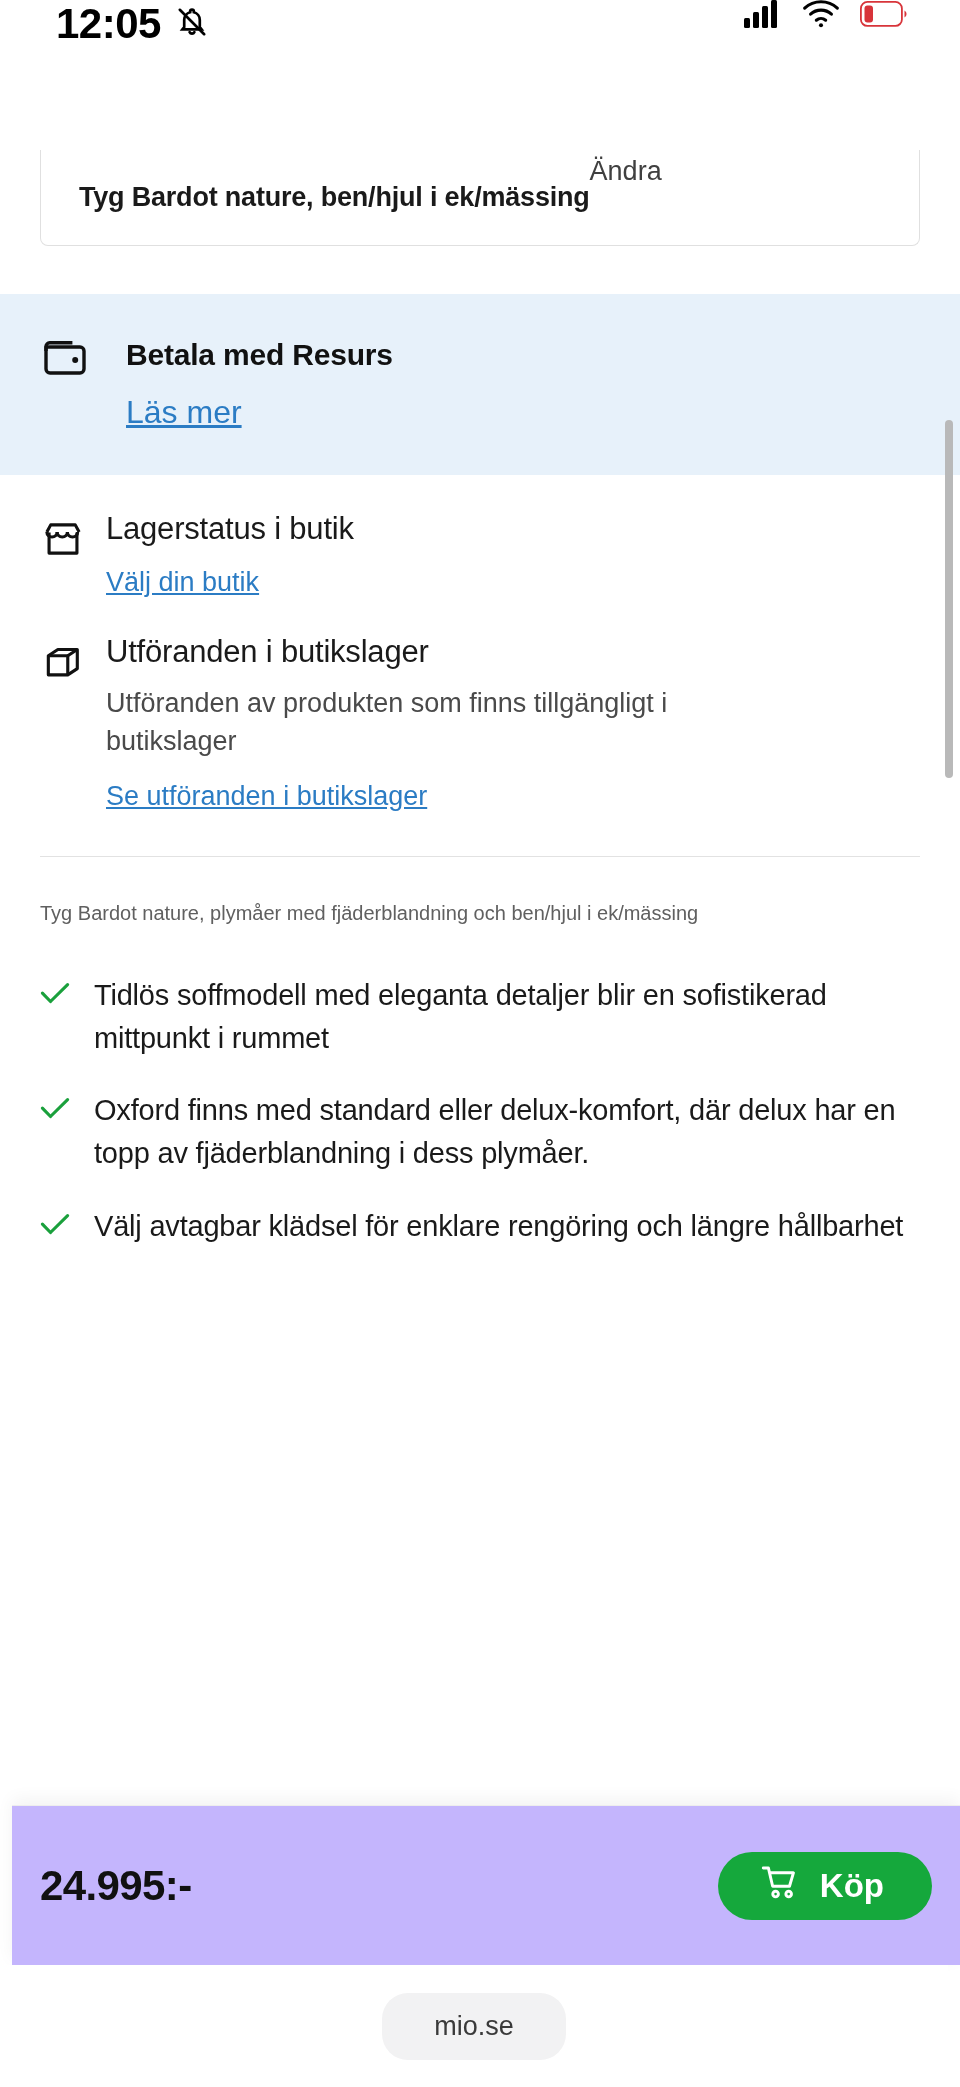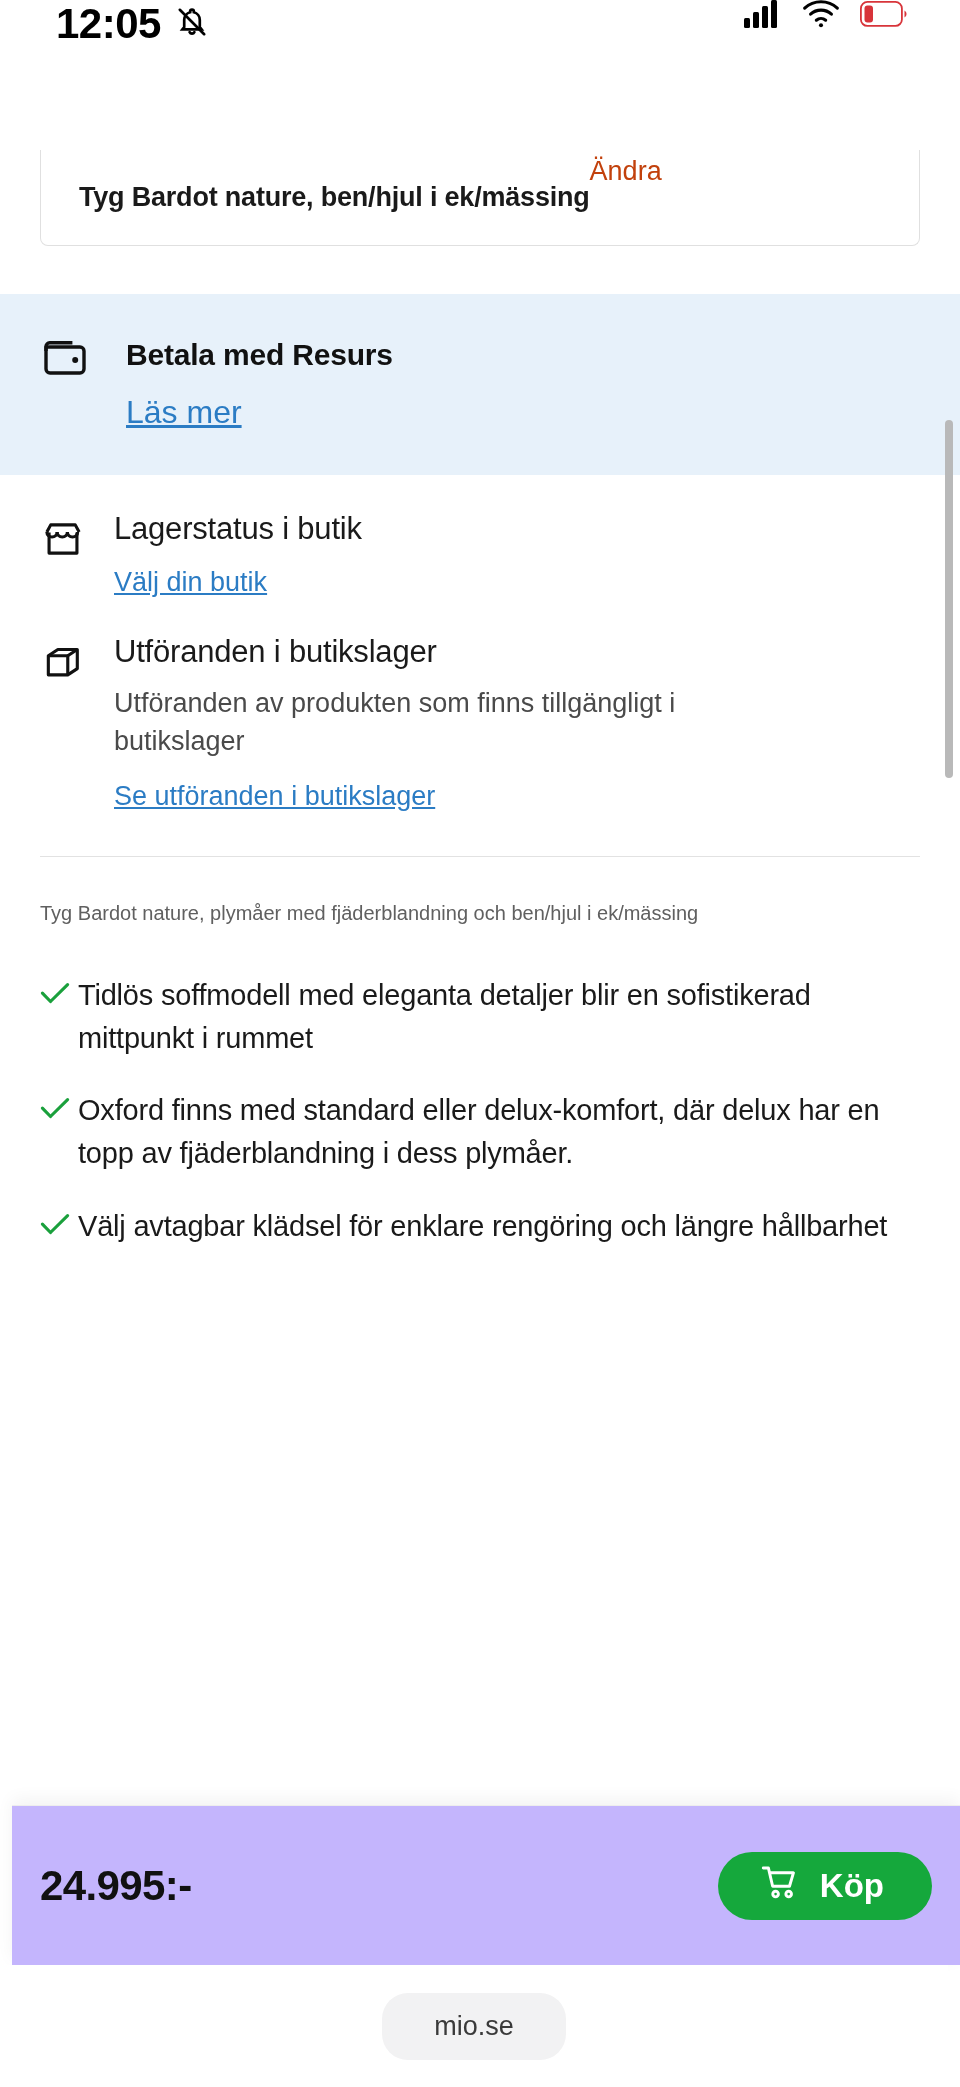--- a/index.html
+++ b/index.html
@@ -58,21 +58,21 @@
     overflow: hidden;
   }
   .top-card-title {
     font-size: 27px;
     font-weight: 700;
     color: #1a1a1a;
     letter-spacing: -0.2px;
   }
   .top-card-link {
     font-size: 27px;
-    color: #c2410c;
+    color: #404040;
     position: relative;
     top: -26px;
   }
 
   
   .resurs {
     margin-top: 48px;
     background: #e7f1fa;
     padding: 40px 40px 44px 40px;
     display: flex;
@@ -93,21 +93,21 @@
     color: #2b7cc4;
   }
 
   
   .section {
     padding: 0 40px;
     background: #ffffff;
   }
   .info-row {
     display: flex;
-    gap: 28px;
+    gap: 20px;
     align-items: flex-start;
     padding-top: 36px;
   }
   .info-icon { flex: 0 0 auto; padding-top: 6px; width: 46px; }
   .info-body { flex: 1 1 auto; }
   .info-title {
     font-size: 31px;
     color: #1a1a1a;
     letter-spacing: -0.2px;
   }
@@ -137,21 +137,21 @@
     padding: 0 40px;
     font-size: 20px;
     line-height: 1.45;
     color: #606060;
     max-width: 900px;
   }
 
   .bullets { margin-top: 46px; padding: 0 40px; }
   .bullet {
     display: flex;
-    gap: 8px;
+    gap: 24px;
     align-items: flex-start;
     margin-bottom: 30px;
   }
   .bullet:last-child { margin-bottom: 0; }
   .check { flex: 0 0 auto; padding-top: 8px; }
   .bullet-text {
     font-size: 29px;
     line-height: 1.48;
     color: #1a1a1a;
     letter-spacing: -0.2px;

